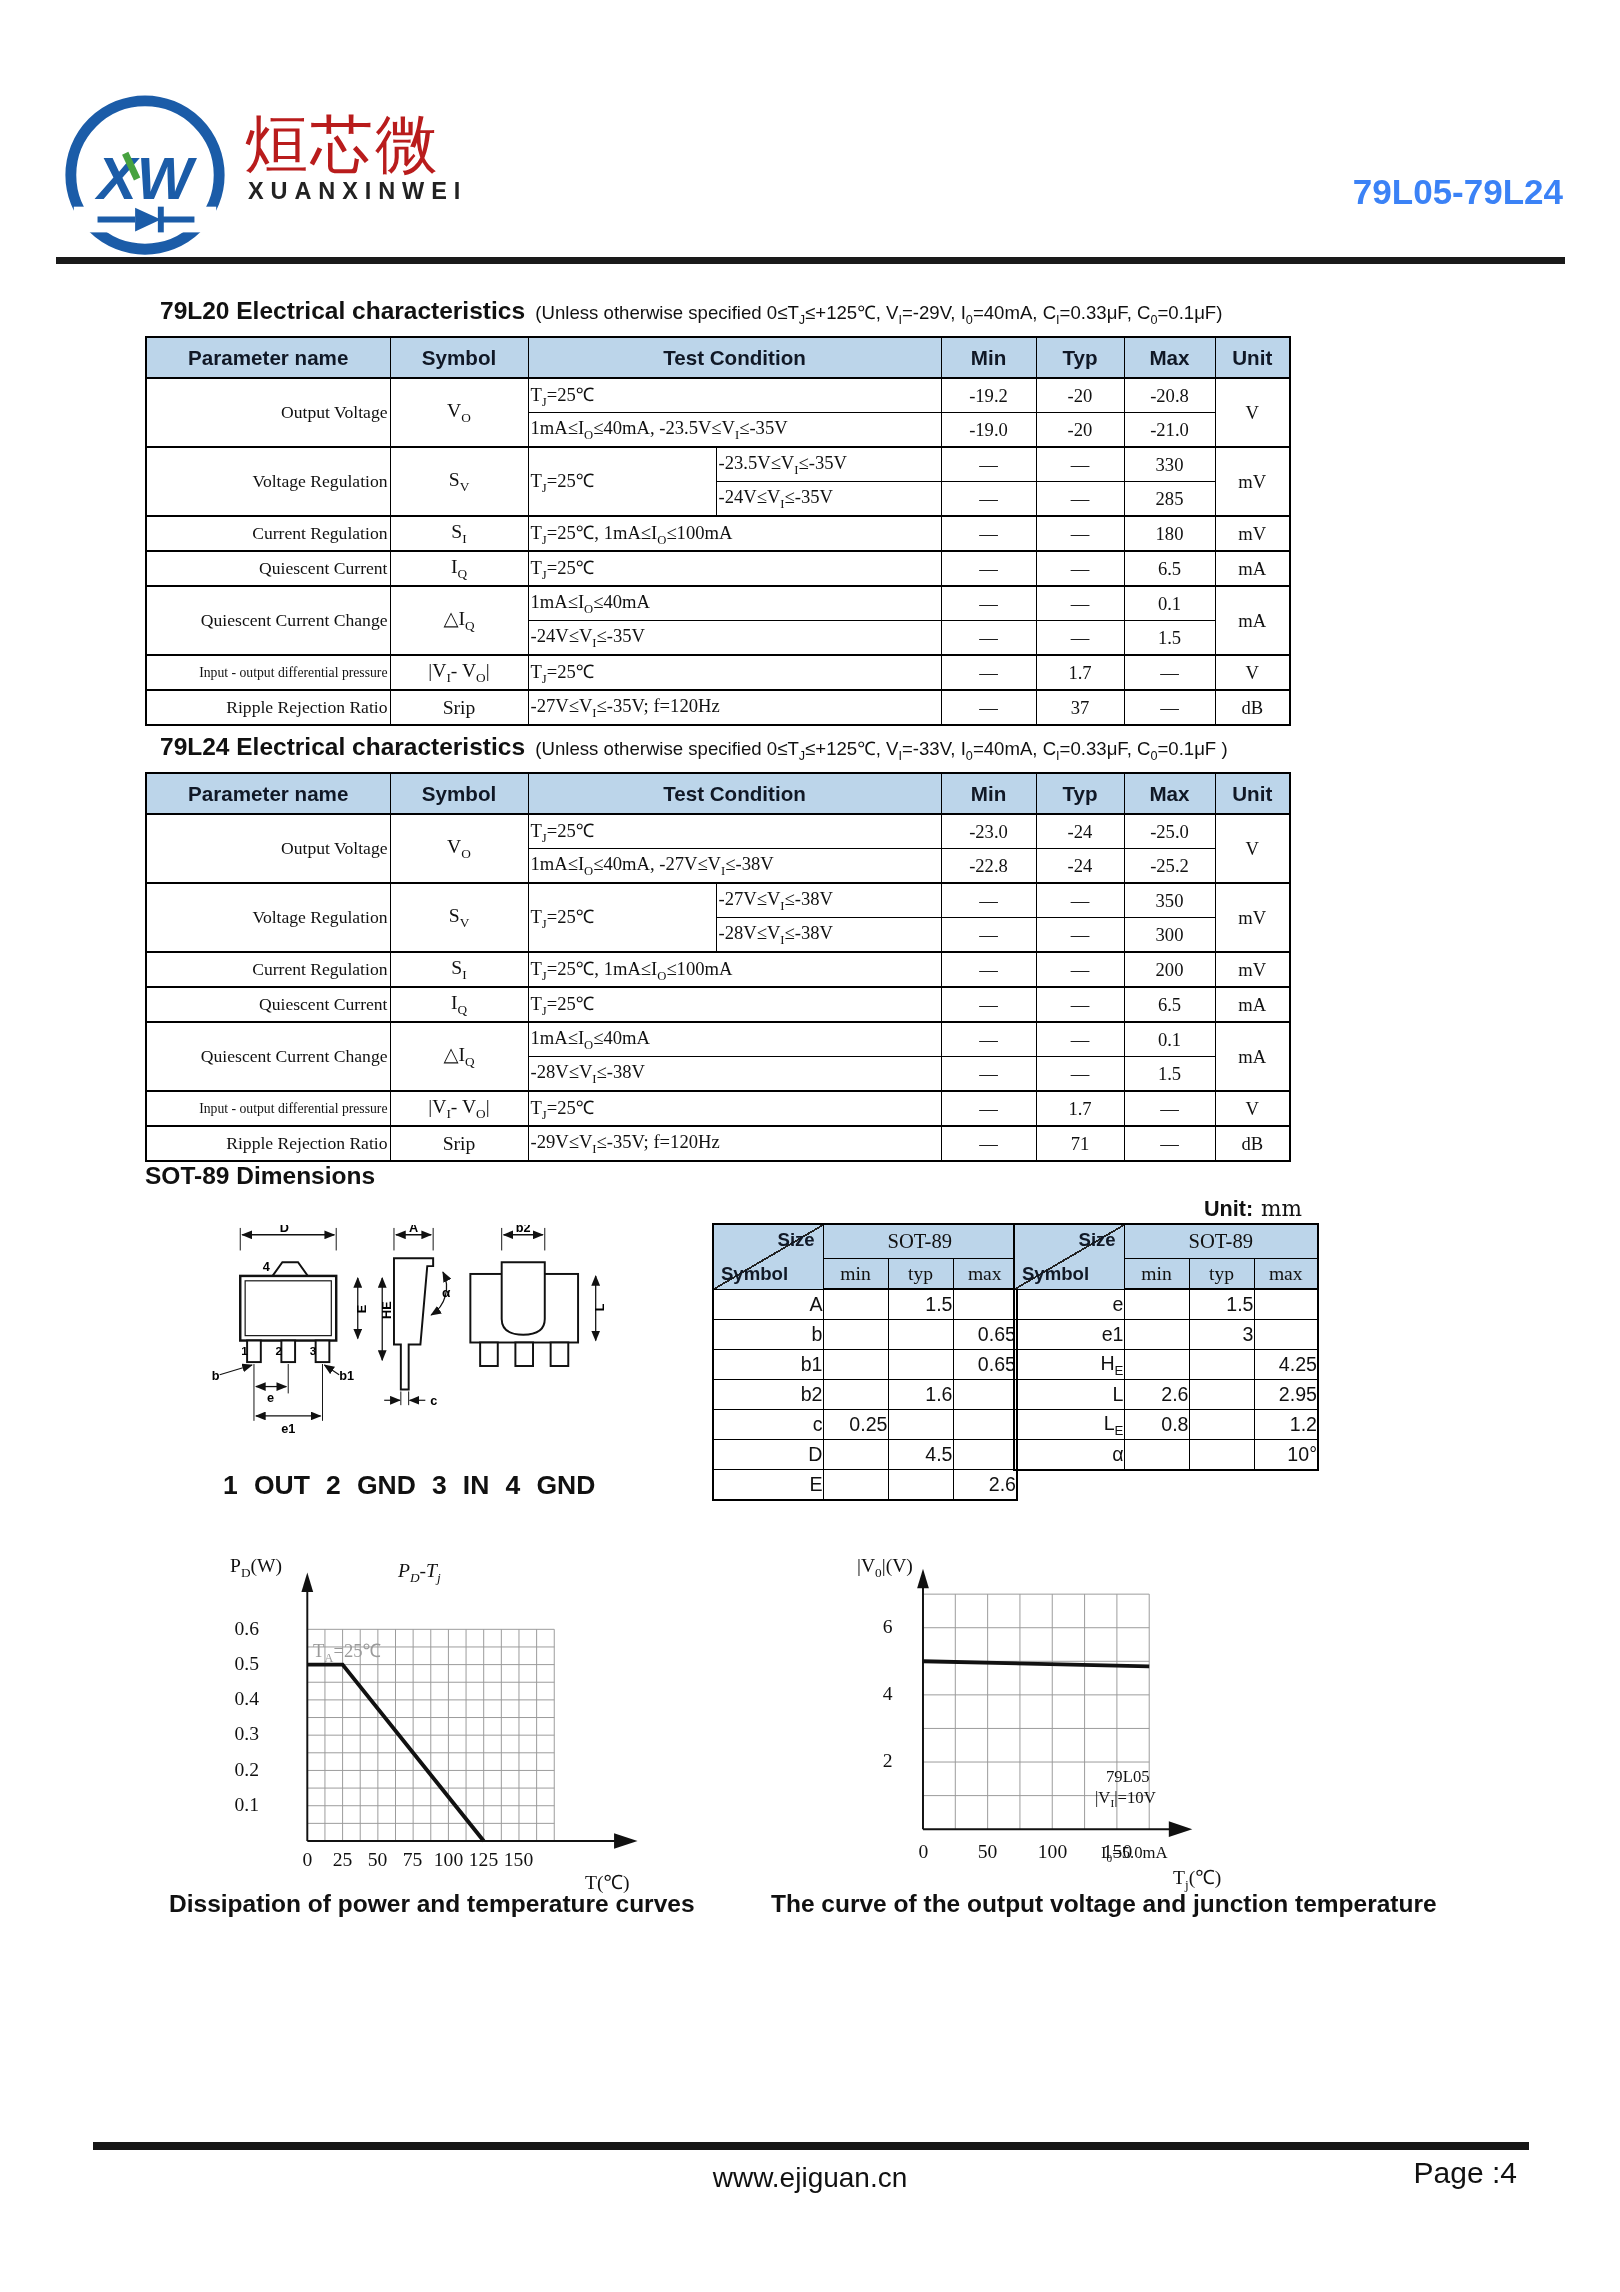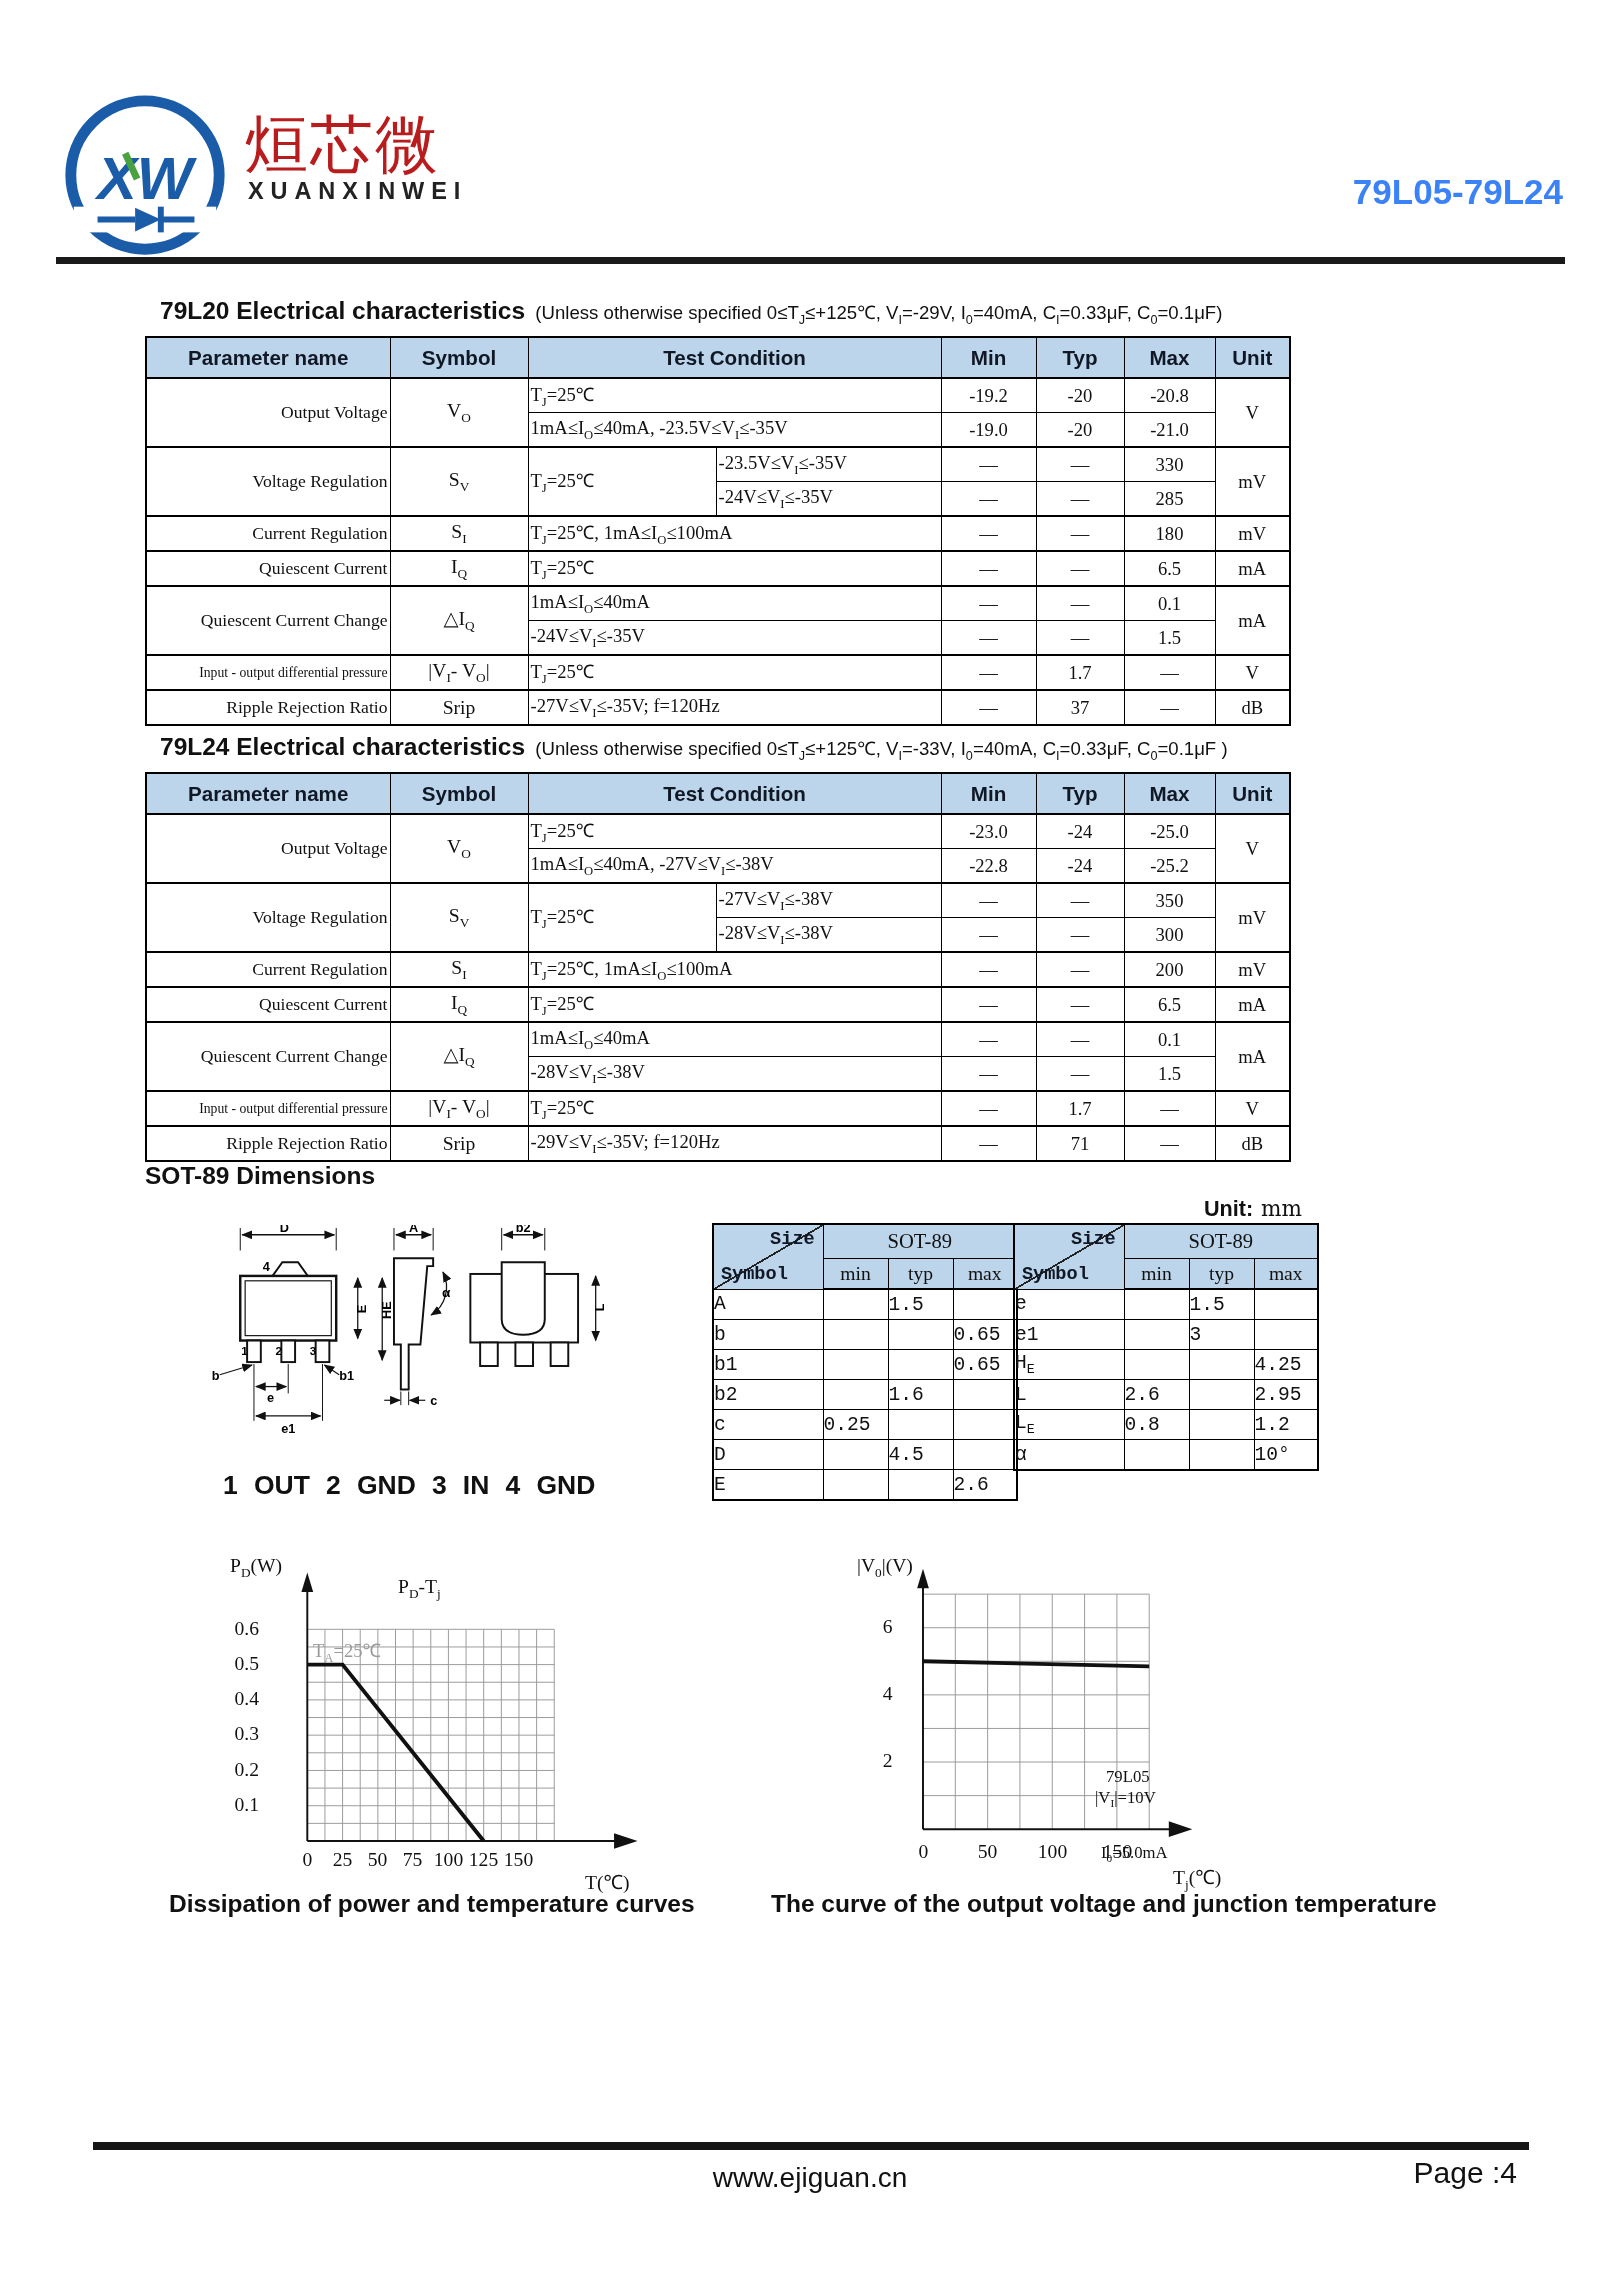--- a/index.html
+++ b/index.html
@@ -31,21 +31,21 @@
   .tc{font-family:"Liberation Serif",serif;font-size:18.6px;text-align:left;padding-left:8.8px;}
   .v{font-family:"Liberation Serif",serif;font-size:18.6px;text-align:center;}
 
   
   .sot-title{position:absolute;left:145px;top:1162px;font-weight:bold;font-size:24.5px;}
   .unitlab{position:absolute;left:1204px;top:1196px;font-size:21.6px;}
   .unitlab .u1{font-weight:bold;}
   .unitlab .u2{font-family:"DejaVu Serif",serif;margin-left:7.8px;}
   .dtab{position:absolute;border-collapse:collapse;table-layout:fixed;border:2px solid #000;}
   .dtab th,.dtab td{border:1px solid #000;padding:0;}
-  .dtab td{height:29px;font-family:Liberation Mono, monospace;font-size:19.6px;text-align:left;}
+  .dtab td{height:29px;font-family:Liberation Sans, sans-serif;font-size:19.6px;text-align:right;}
   .dtab tr.h1 th{height:33px;}
   .dtab tr.h2 th{height:29px;border-bottom:2px solid #000;}
   .grp{background:#BCD5EA;font-family:"Liberation Serif",serif;font-weight:normal;font-size:20.6px;}
   .mh{background:#BCD5EA;font-family:"Liberation Serif",serif;font-weight:normal;font-size:19.6px;}
   .diag{position:relative;background:#BCD5EA linear-gradient(to bottom right,transparent 49.2%,#222 49.2%,#222 50.8%,transparent 50.8%);}
   .dg-top{position:absolute;top:3.9px;right:7.8px;font-weight:bold;font-size:18.6px;color:#101826;}
   .dg-bot{position:absolute;bottom:3.9px;left:6.9px;font-weight:bold;font-size:18.6px;color:#101826;}
   .pincap{position:absolute;left:223px;top:1470px;font-weight:bold;font-size:26.5px;word-spacing:8.8px;text-align:right;}
 
   
@@ -530,21 +530,21 @@
         <line x1="145" y1="120" x2="397" y2="120" stroke="#9a9a9a" stroke-width="1"></line>
         <line x1="145" y1="101.99999999999997" x2="397" y2="101.99999999999997" stroke="#9a9a9a" stroke-width="1"></line>
         <line x1="145" y1="83.99999999999994" x2="397" y2="83.99999999999994" stroke="#9a9a9a" stroke-width="1"></line>
         <line x1="145" y1="300" x2="145" y2="42" stroke="#111" stroke-width="2"></line>
         <polygon points="145,26 139,46 151,46" fill="#111"></polygon>
         <line x1="145" y1="300" x2="464" y2="300" stroke="#111" stroke-width="2"></line>
         <polygon points="482,300 458,292 458,308" fill="#111"></polygon>
         <polyline points="145,120 181,120 325,300" fill="none" stroke="#111" stroke-width="4"></polyline>
       </svg>
     <span class="lbl" style="left:65px;top:7.8px;">P<sub>D</sub>(W)</span>
-    <span class="lbl" style="left:233px;top:29px;">P<sub>D</sub>-T<sub>j</sub></span>
+    <span class="lbl" style="left:233px;top:13px;font-style:italic;">P<sub>D</sub>-T<sub>j</sub></span>
     <span class="ann gray" style="left:148px;top:90px;font-size:18.6px;">T<sub>A</sub>=25℃</span>
     <span class="ytick" style="left:51px;top:71px;">0.6</span>
     <span class="ytick" style="left:51px;top:106px;">0.5</span>
     <span class="ytick" style="left:51px;top:141px;">0.4</span>
     <span class="ytick" style="left:51px;top:176px;">0.3</span>
     <span class="ytick" style="left:51px;top:212px;">0.2</span>
     <span class="ytick" style="left:51px;top:247px;">0.1</span>
     <span class="tick" style="left:121px;top:302px;">0</span>
     <span class="tick" style="left:156px;top:302px;">25</span>
     <span class="tick" style="left:191px;top:302px;">50</span>

